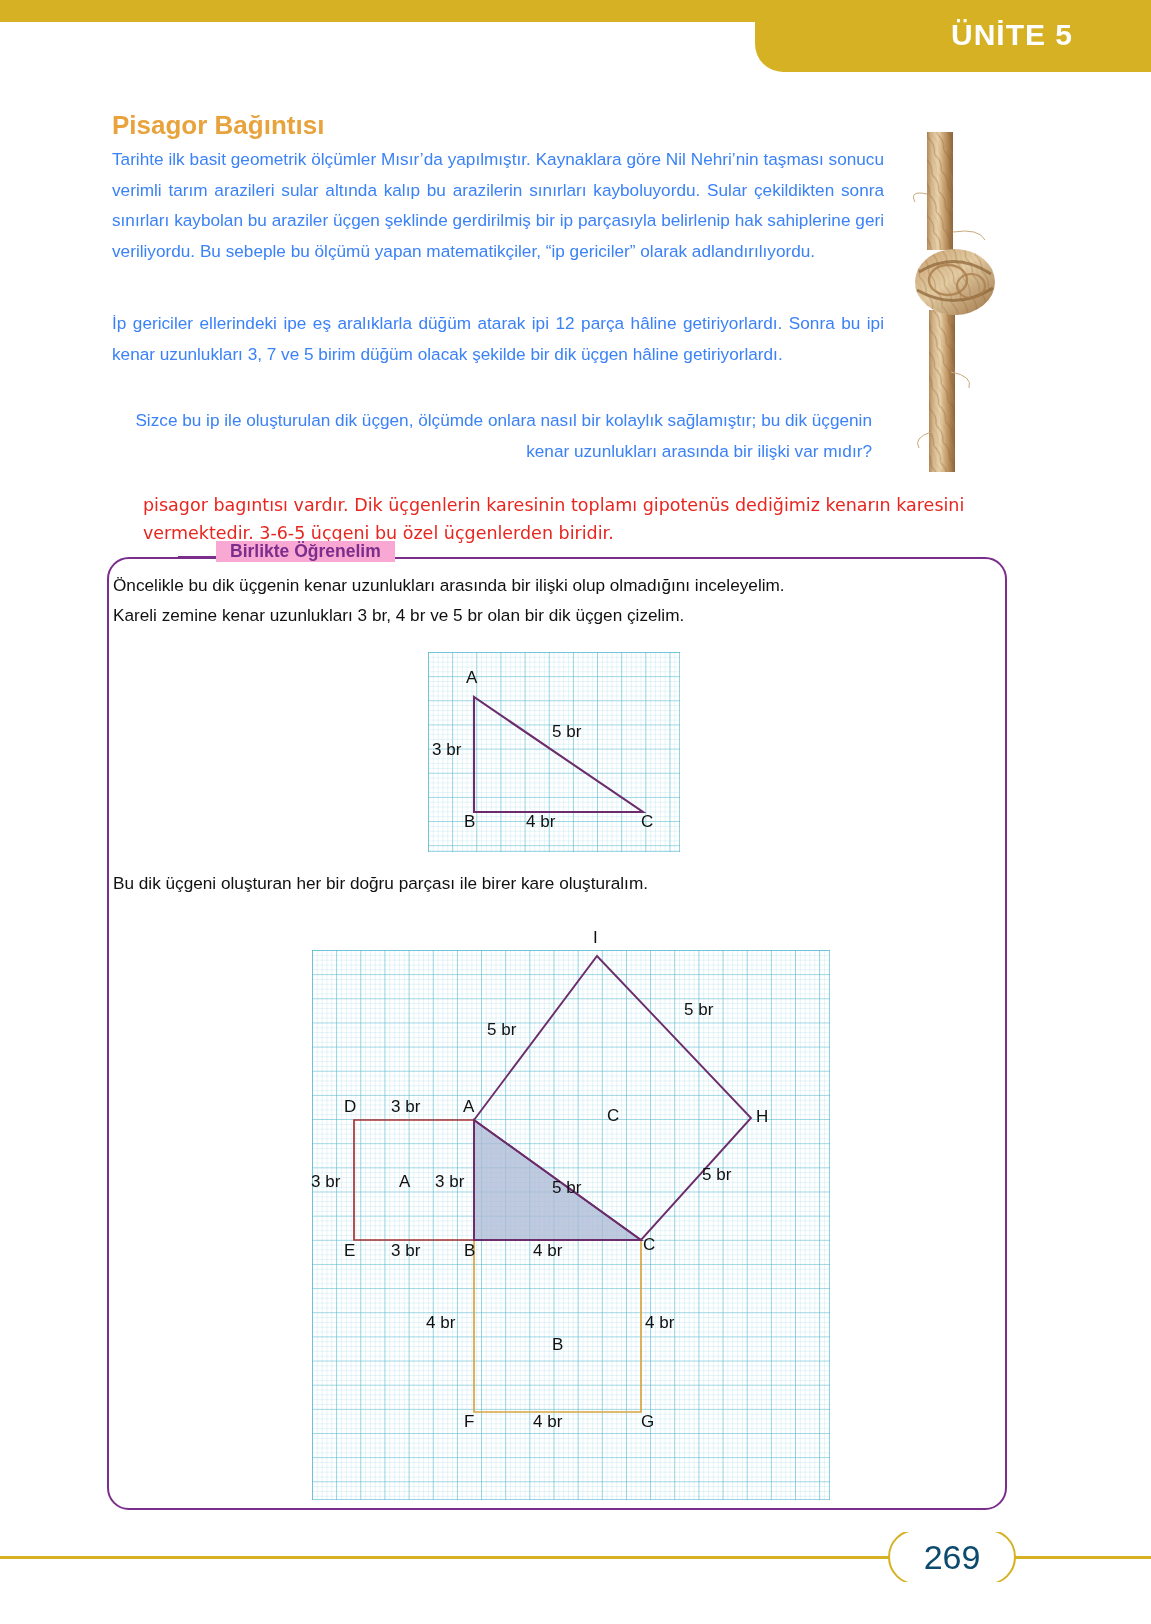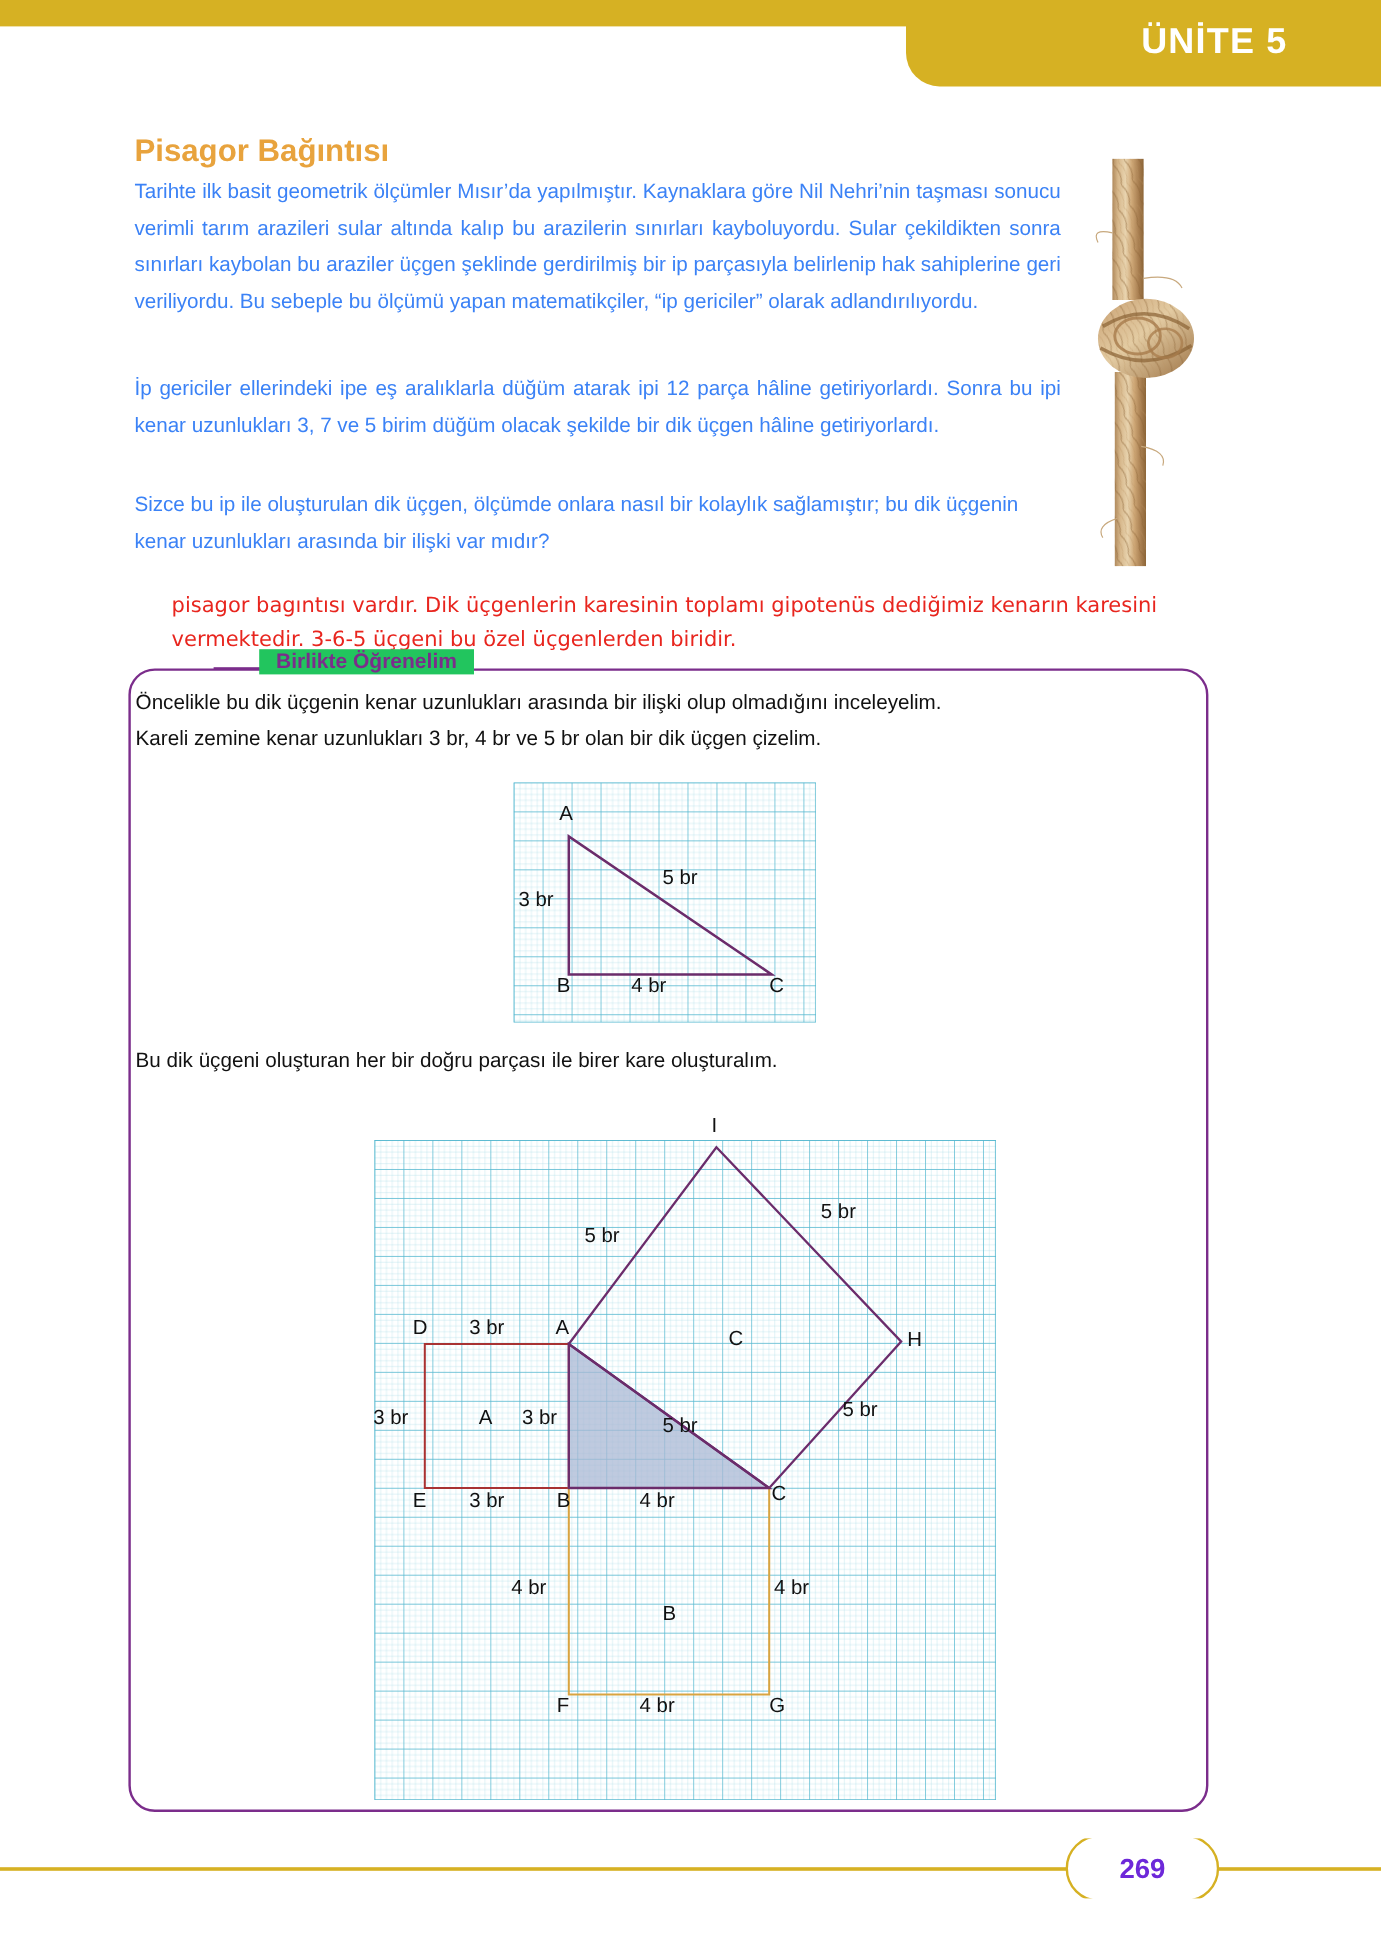--- a/index.html
+++ b/index.html
@@ -34,21 +34,21 @@
     color:#e8a33d; font-size:26px; font-weight:bold;
   }
   .para {
     position:absolute; left:112px;
     width:772px;
     font-size:17.2px; line-height:30.5px; color:#3b82f6;
     text-align:justify;
   }
   .p1 { top:144px; }
   .p2 { top:308px; }
-  .p3 { top:405px; width:760px; text-align:left; }
+  .p3 { top:405px; width:760px; text-align:right; }
 
   
   .rope-wrap {
     position:absolute; left:893px; top:132px; width:118px; height:340px;
     overflow:hidden;
   }
 
   
   .red-note {
     position:absolute; left:143px; top:491px; width:900px;
@@ -59,21 +59,21 @@
   
   .act-box {
     position:absolute; left:107px; top:557px;
     width:900px; height:953px;
     border:2.2px solid #7b2d8b;
     border-radius:22px;
     background:transparent;
   }
   .act-title {
     position:absolute; left:216px; top:541px;
-    background:#22c55e; padding:0 14px;
+    background:#f9a8d4; padding:0 14px;
     color:#7b2d8b; font-size:17.5px; font-weight:bold;
     z-index:5;
   }
   .act-line-left {
     position:absolute; left:178px; top:556px; width:42px; height:2.2px;
     background:#7b2d8b; z-index:4;
   }
   .act-text {
     position:absolute; left:113px; width:880px;
     font-size:17.2px; line-height:30px; color:#111;
@@ -106,21 +106,21 @@
     position:absolute; left:902px; top:1526px; width:100px; height:6px;
     background:#ffffff;
   }
   .footer-oval-mask-b {
     position:absolute; left:902px; top:1582px; width:100px; height:6px;
     background:#ffffff;
   }
   .page-num {
     position:absolute; left:888px; top:1529px; width:128px; height:56px;
     display:flex; align-items:center; justify-content:center;
-    font-size:23px; font-weight:bold; color:#6d28d9;
+    font-size:34px; font-weight:normal; color:#0c4a6e;
   }
 </style>
 </head>
 <body>
 
 <div class="hdr-bar"></div>
 <div class="hdr-tab"></div>
 <div class="hdr-title">ÜNİTE 5</div>
 
 <div class="section-title">Pisagor Bağıntısı</div>

